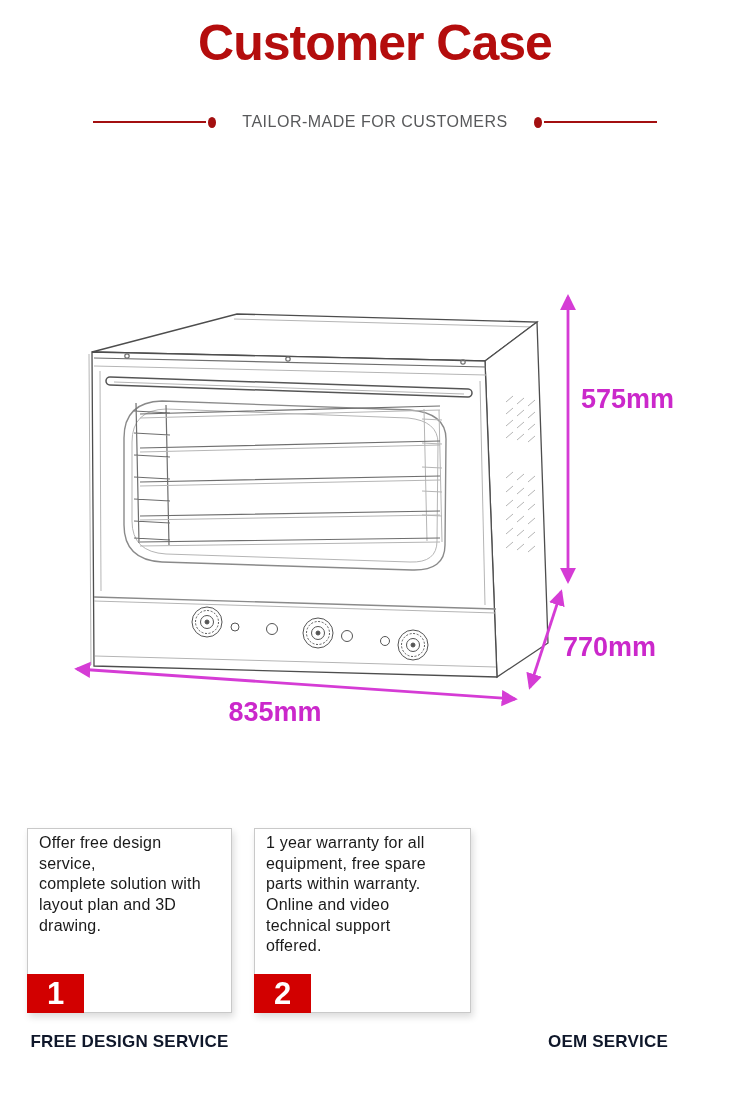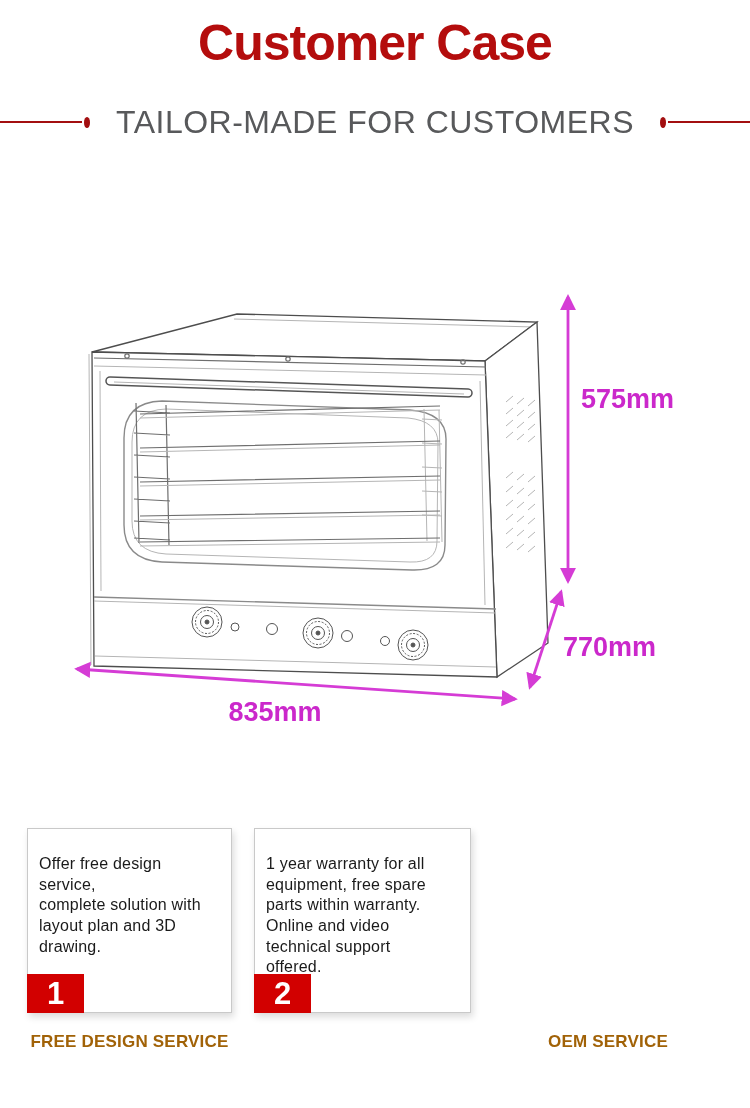--- a/index.html
+++ b/index.html
@@ -14,48 +14,48 @@
     font-size:50px;font-weight:700;letter-spacing:-1px;
     color:var(--title-red,#b40d0d);
   }
   .subtitle-row{
     position:absolute;left:0;top:104px;width:750px;height:36px;
     display:flex;align-items:center;justify-content:center;
   }
   .sub-line{width:113px;height:2px;background:var(--accent-red,#a30f10);}
   .sub-dot{width:8px;height:11px;border-radius:50%;background:var(--accent-red,#a30f10);margin:0 2px;}
   .subtitle-text{
-    font-size:32px;color:var(--subtitle-gray,#58595b);letter-spacing:.5px;
+    font-size:16px;color:var(--subtitle-gray,#58595b);letter-spacing:.5px;
     margin:8px 24px;white-space:nowrap;
   }
   
   .figure-wrap{position:absolute;left:40px;top:275px;width:660px;height:470px;}
   
   .card{
     position:absolute;top:828px;height:185px;background:#fff;
     border:1px solid #c9c9c9;box-sizing:border-box;
     box-shadow:2px 4px 7px rgba(0,0,0,.14);
   }
   .card-1{left:27px;width:205px;}
   .card-2{left:254px;width:217px;}
   .card-3{left:506px;width:204px;display:flex;align-items:center;}
   .card-text{
     padding:0 11px;font-size:16px;line-height:1.29;color:#1a1a1a;
     letter-spacing:.2px;white-space:pre-line;
   }
-  .card--top .card-text{margin-top:25px;}
+  .card--top .card-text{margin-top:4px;}
   .badge{
     position:absolute;left:-1px;bottom:-1px;width:57px;height:39px;
     background:var(--badge-red,#d20000);color:#fff;
     display:flex;align-items:center;justify-content:center;
     font-size:31px;font-weight:700;
   }
   .card-label{
     position:absolute;top:1032px;text-align:center;
-    font-size:17px;font-weight:700;color:#a16207;letter-spacing:.2px;
+    font-size:17px;font-weight:700;color:#0f172a;letter-spacing:.2px;
   }
   .label-1{left:27px;width:205px;}
   .label-2{left:266px;width:204px;}
   .label-3{left:506px;width:204px;}
   
   .ol{fill:#fff;stroke:#4d4d4d;stroke-width:1.3;}
   .ln{stroke:#6e6e6e;stroke-width:1.2;fill:none;}
   .lt{stroke:#b5b5b5;stroke-width:1;fill:none;}
   .md{stroke:#8a8a8a;stroke-width:1.4;fill:none;}
   .dim{stroke:#d53cd5;stroke-width:2.8;fill:none;}

